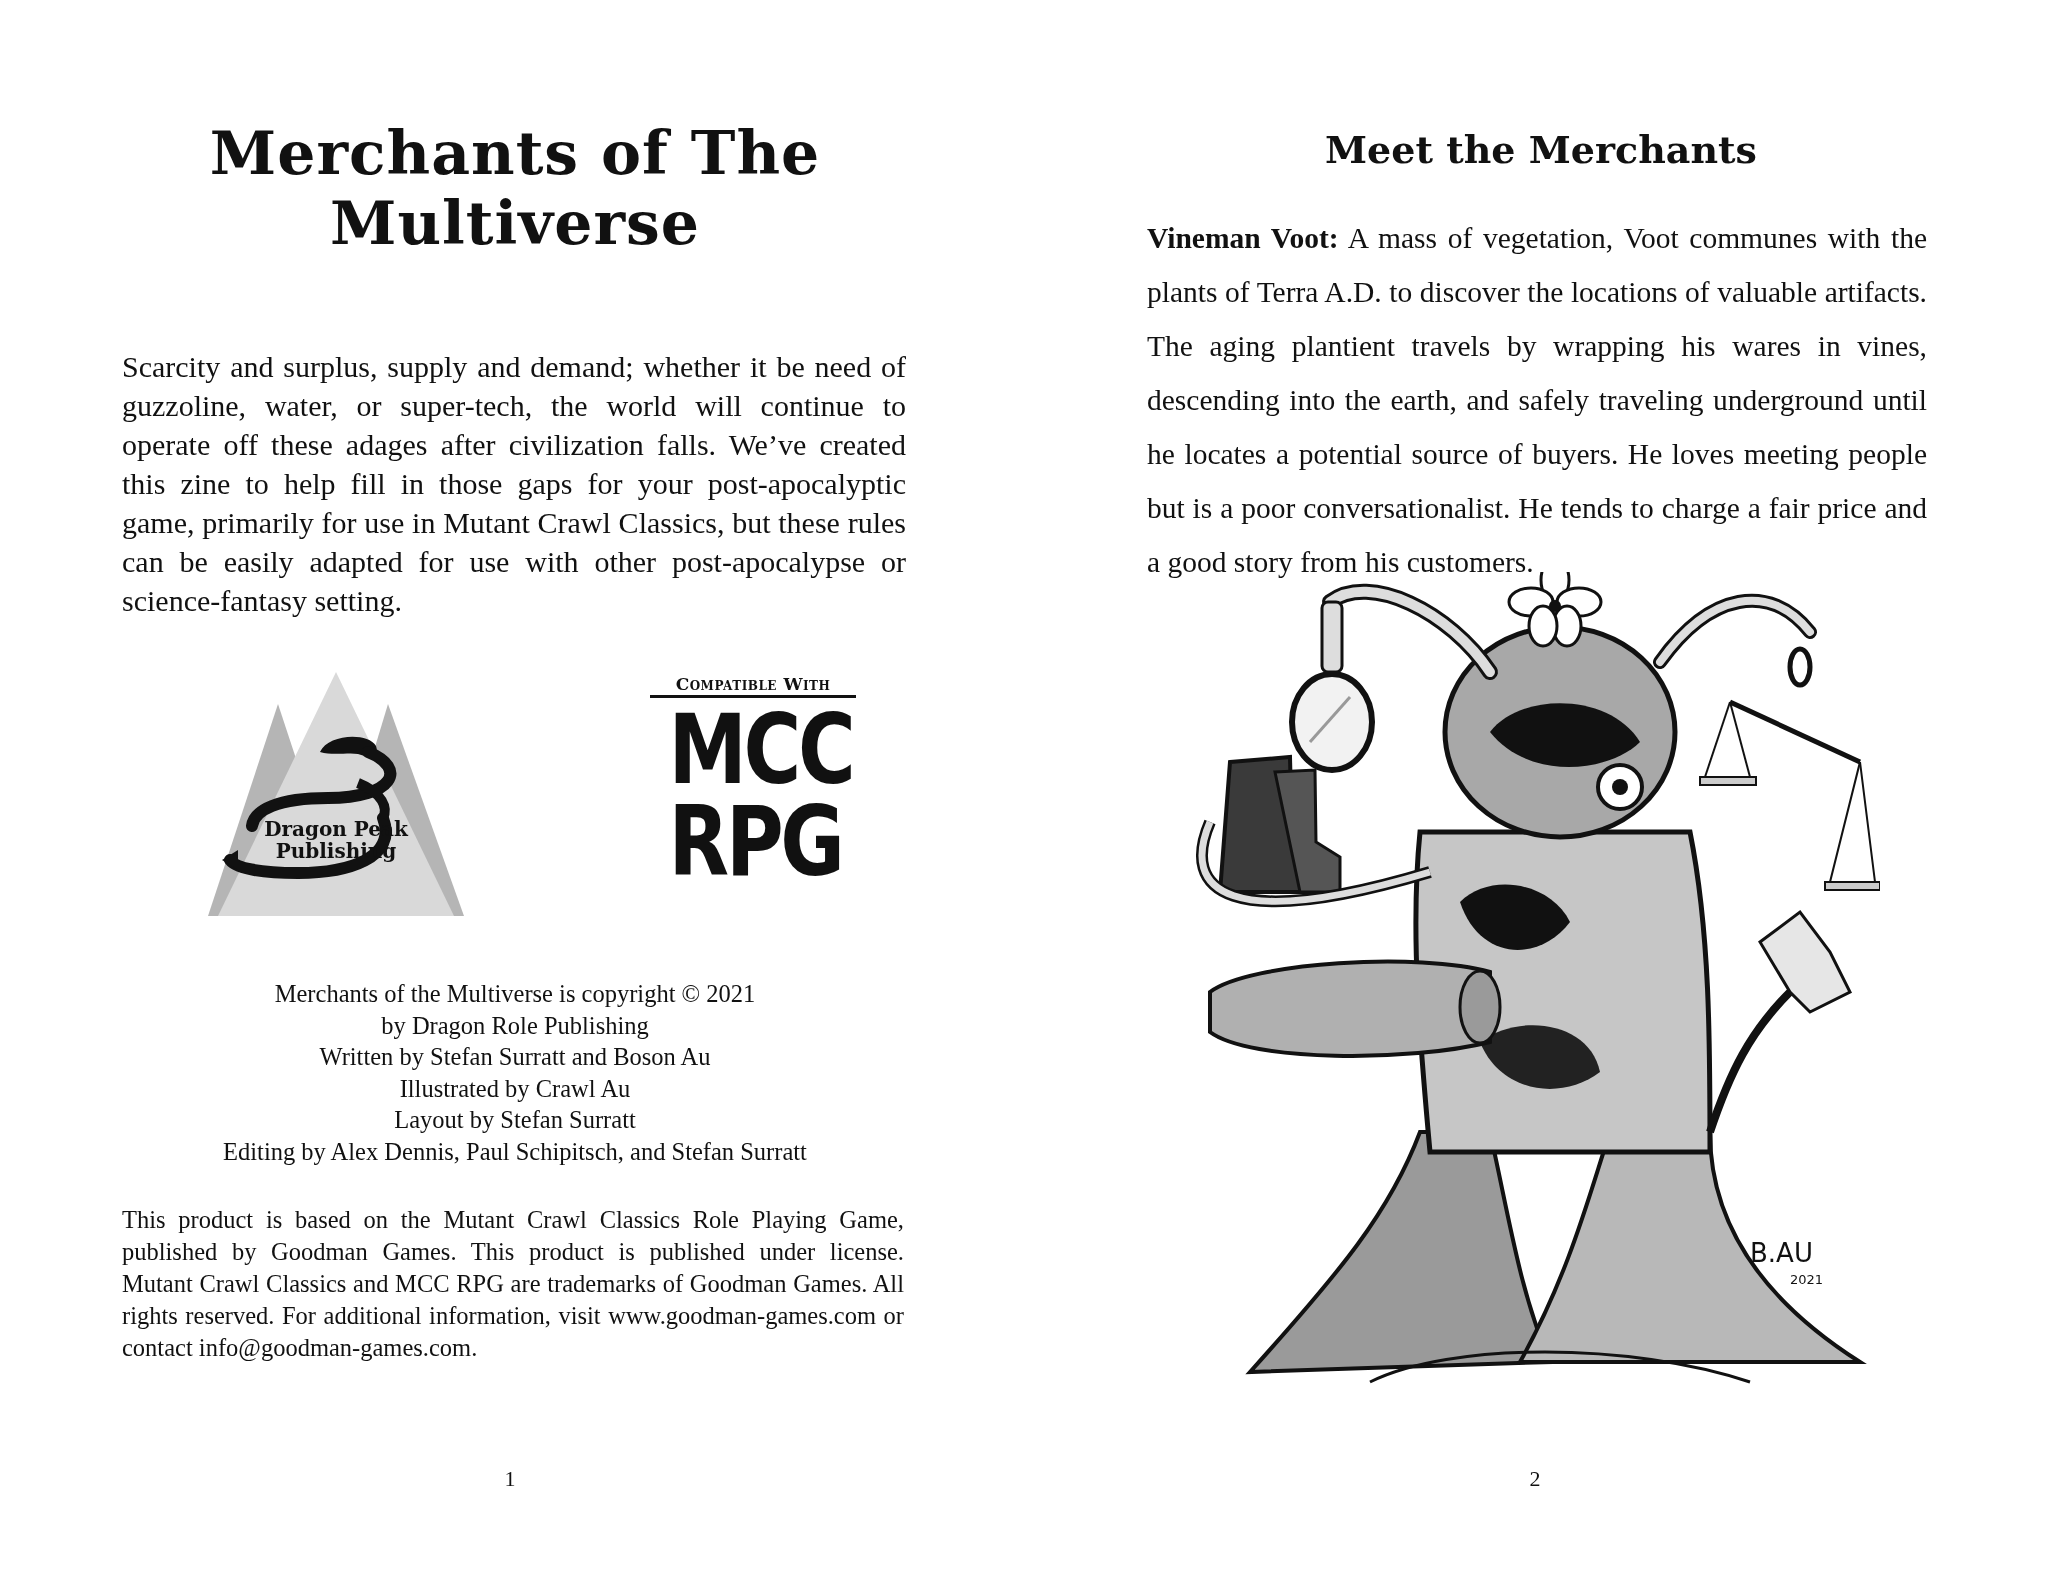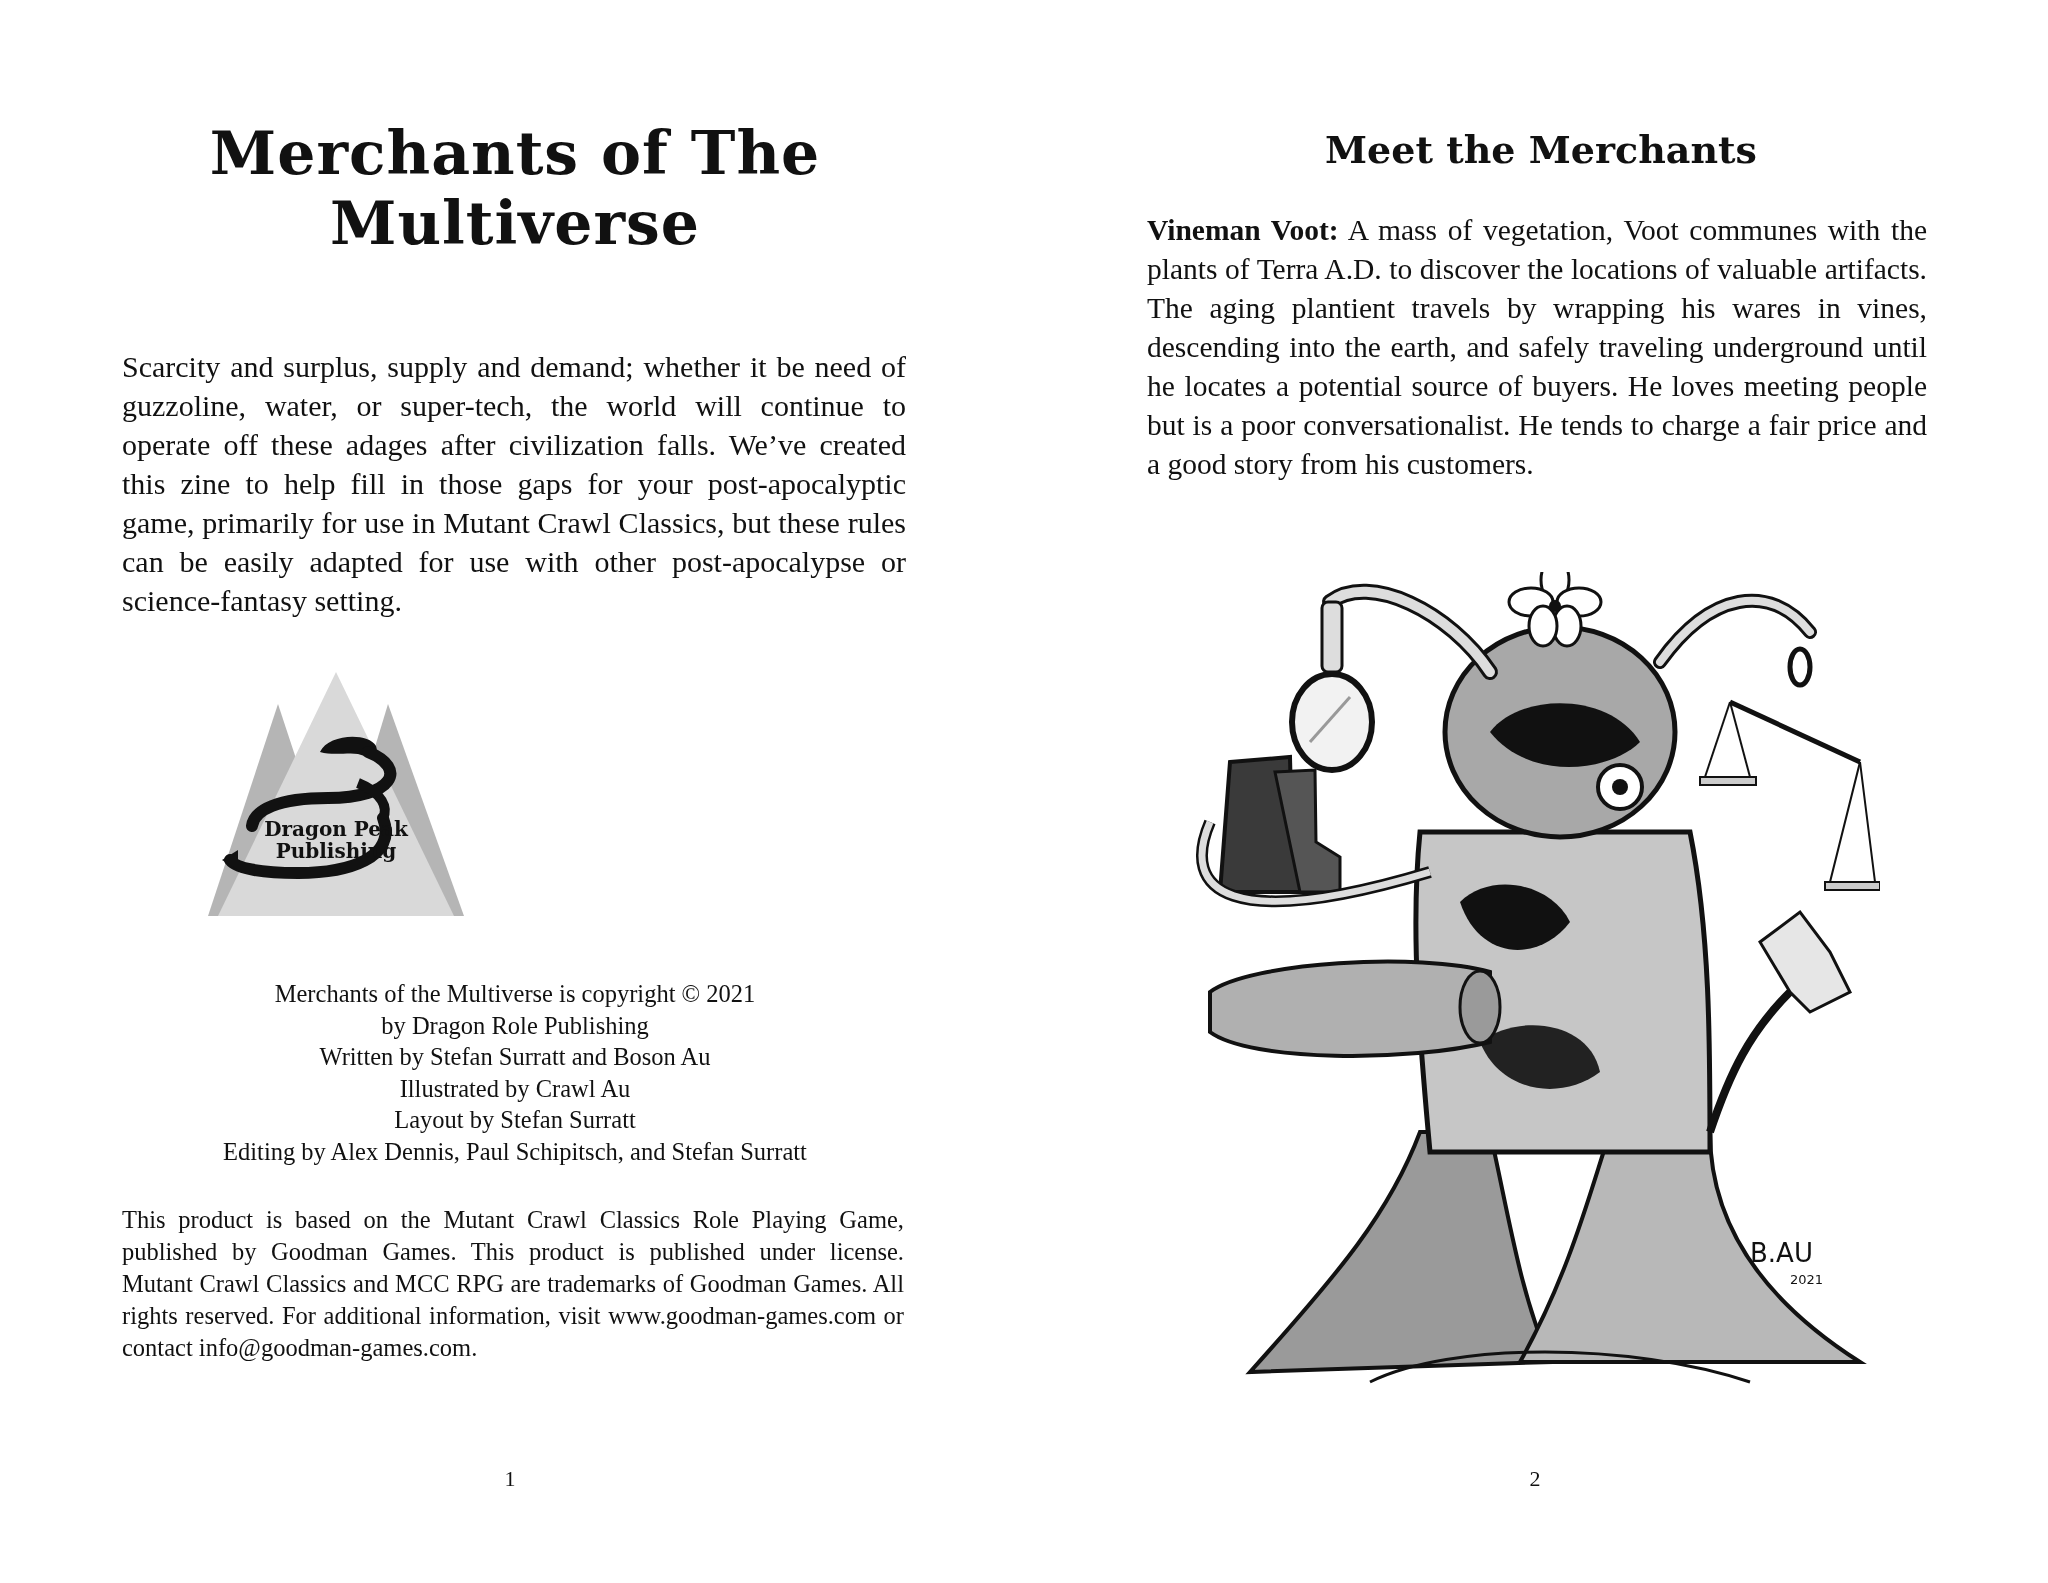--- a/index.html
+++ b/index.html
@@ -47,21 +47,21 @@
     position: absolute; top: 1466px; width: 40px; text-align: center;
     font-family: "Liberation Serif", serif; font-size: 22px;
   }
 
   .title-right {
     position: absolute; left: 123px; width: 780px; top: 122px; text-align: center;
     font-family: "DejaVu Serif", serif; font-weight: bold; font-size: 38px; line-height: 48px;
   }
   .voot {
     position: absolute; left: 123px; width: 780px; top: 211px;
-    font-family: "Liberation Serif", serif; font-size: 29.5px; line-height: 39px;
+    font-family: "Liberation Serif", serif; font-size: 29.5px; line-height: 54px;
     text-align: justify; text-align-last: left;
   }
   .voot b { font-weight: bold; }
   .illustration { position: absolute; left: 166px; top: 572px; width: 690px; height: 840px; }
 </style>
 </head>
 <body>
 
 <div class="page" id="page-left">
   <h1 class="title-left" style="margin:0">Merchants of The Multiverse</h1>
@@ -78,20 +78,25 @@
 
       <path d="M160,84 C200,100 186,130 120,130 C70,130 46,142 44,158" stroke="#111" stroke-width="12" fill="none" stroke-linecap="round"></path>
       <path d="M175,150 C190,190 140,205 90,205 C50,205 28,200 22,192" stroke="#111" stroke-width="12" fill="none" stroke-linecap="round"></path>
       <path d="M150,115 C175,125 180,140 175,150" stroke="#111" stroke-width="10" fill="none"></path>
       <polygon points="14,192 30,182 30,202" fill="#111"></polygon>
       <text x="128" y="168" text-anchor="middle" font-family="DejaVu Serif, serif" font-weight="bold" font-size="20" fill="#111">Dragon Peak</text>
       <text x="128" y="190" text-anchor="middle" font-family="DejaVu Serif, serif" font-weight="bold" font-size="20" fill="#111">Publishing</text>
     </svg>
   </div>
 
+  <div class="logo-mcc">
+    <div class="mcc-compat" style="font-variant: small-caps;">Compatible With</div>
+    <div class="mcc-big">MCC</div>
+    <div class="mcc-big" style="margin-top:0">RPG</div>
+  </div>
 
   <div class="credits">
     <div>Merchants of the Multiverse is copyright © 2021</div>
     <div>by Dragon Role Publishing</div>
     <div>Written by Stefan Surratt and Boson Au</div>
     <div>Illustrated by Crawl Au</div>
     <div>Layout by Stefan Surratt</div>
     <div>Editing by Alex Dennis, Paul Schipitsch, and Stefan Surratt</div>
   </div>
 

